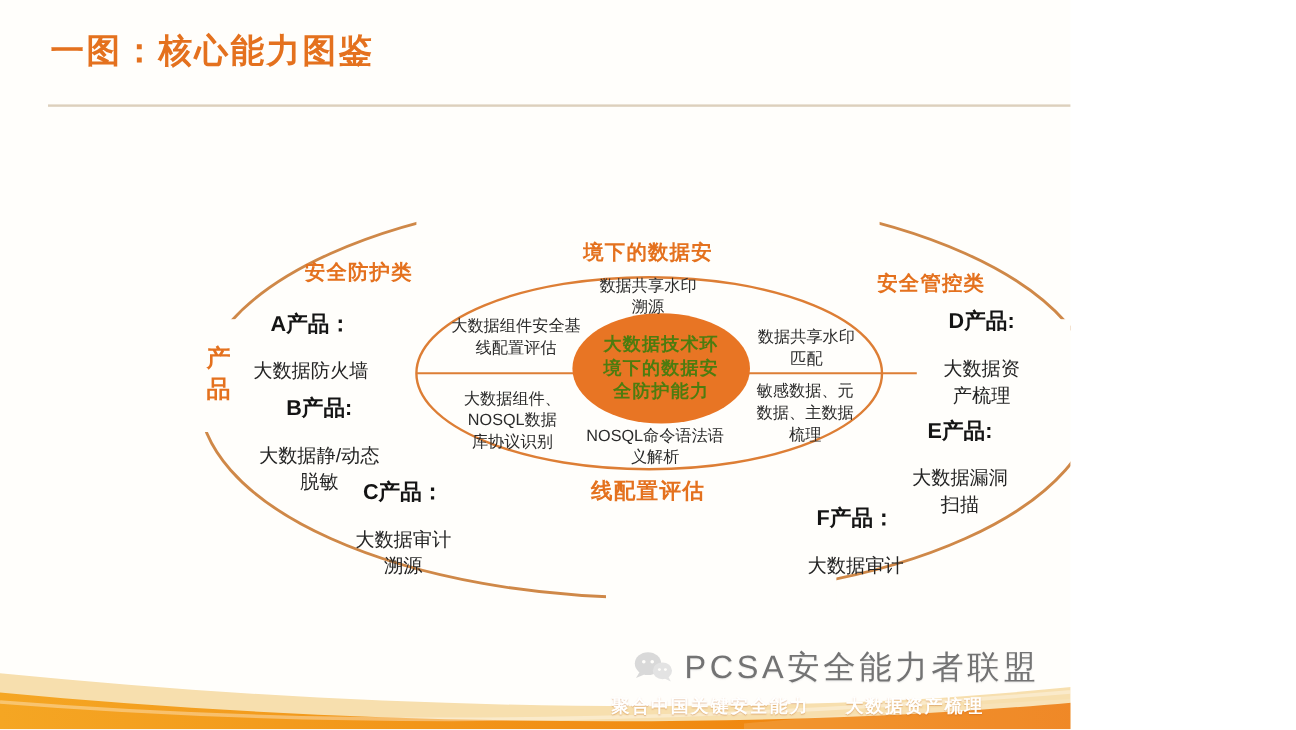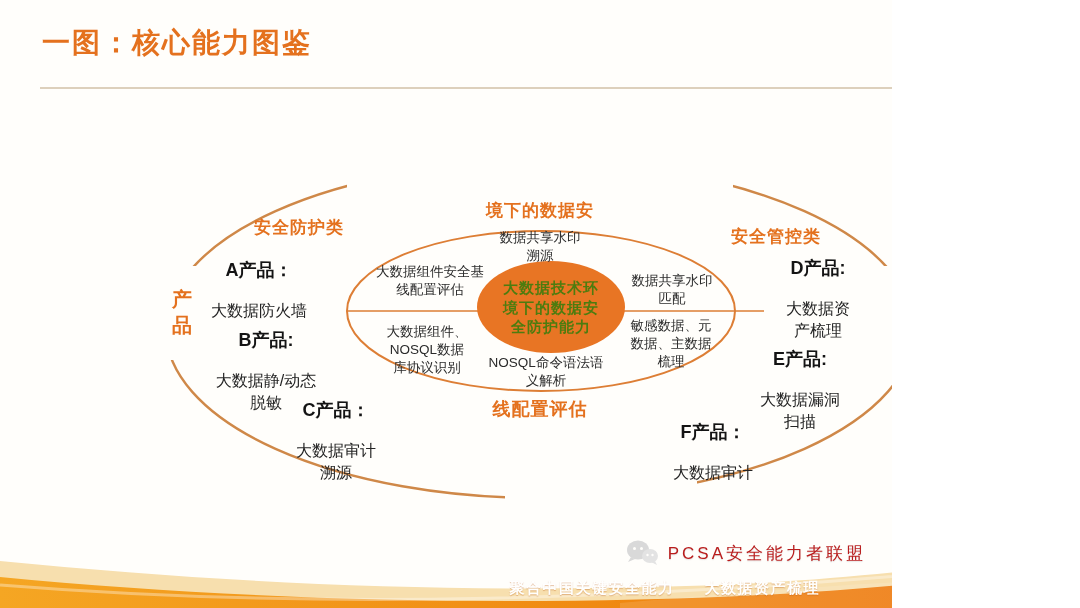--- a/index.html
+++ b/index.html
@@ -16,21 +16,21 @@
   .cat{font-weight:bold; color:#e4711e; font-size:17px; letter-spacing:1px;}
   .axis{font-weight:bold; color:#e4711e; font-size:20px; line-height:1.3;}
   
   .prod .plabel{font-size:18px; font-weight:bold; color:#141414; line-height:1.3;}
   .prod .pdesc{font-size:16px; color:#242424; line-height:1.35; white-space:pre-line;}
   
   .initem{font-size:13.5px; color:#2b2b2b; line-height:1.32; white-space:pre-line;}
   .center-text{font-size:15px; font-weight:bold; color:#4d7c0f; line-height:1.3; letter-spacing:1px;}
   
   .brand{right:26px; top:538px; display:flex; align-items:center; gap:9px;}
-  .brand-text{font-size:17px; color:#b91c1c; letter-spacing:3px;
+  .brand-text{font-size:27px; color:#737373; letter-spacing:3px;
     text-shadow:0 0 4px rgba(255,255,255,.95), 0 1px 1px rgba(120,120,120,.25);}
   .slogan{right:72px; top:579px; color:#ffffff; font-weight:bold; font-size:15px;
     letter-spacing:1.5px; display:flex; gap:30px; text-shadow:0 1px 1px rgba(180,80,0,.35);}
 </style>
 </head>
 <body>
 
 <div id="slide">
 
   <div class="abs title">一图：核心能力图鉴</div>

